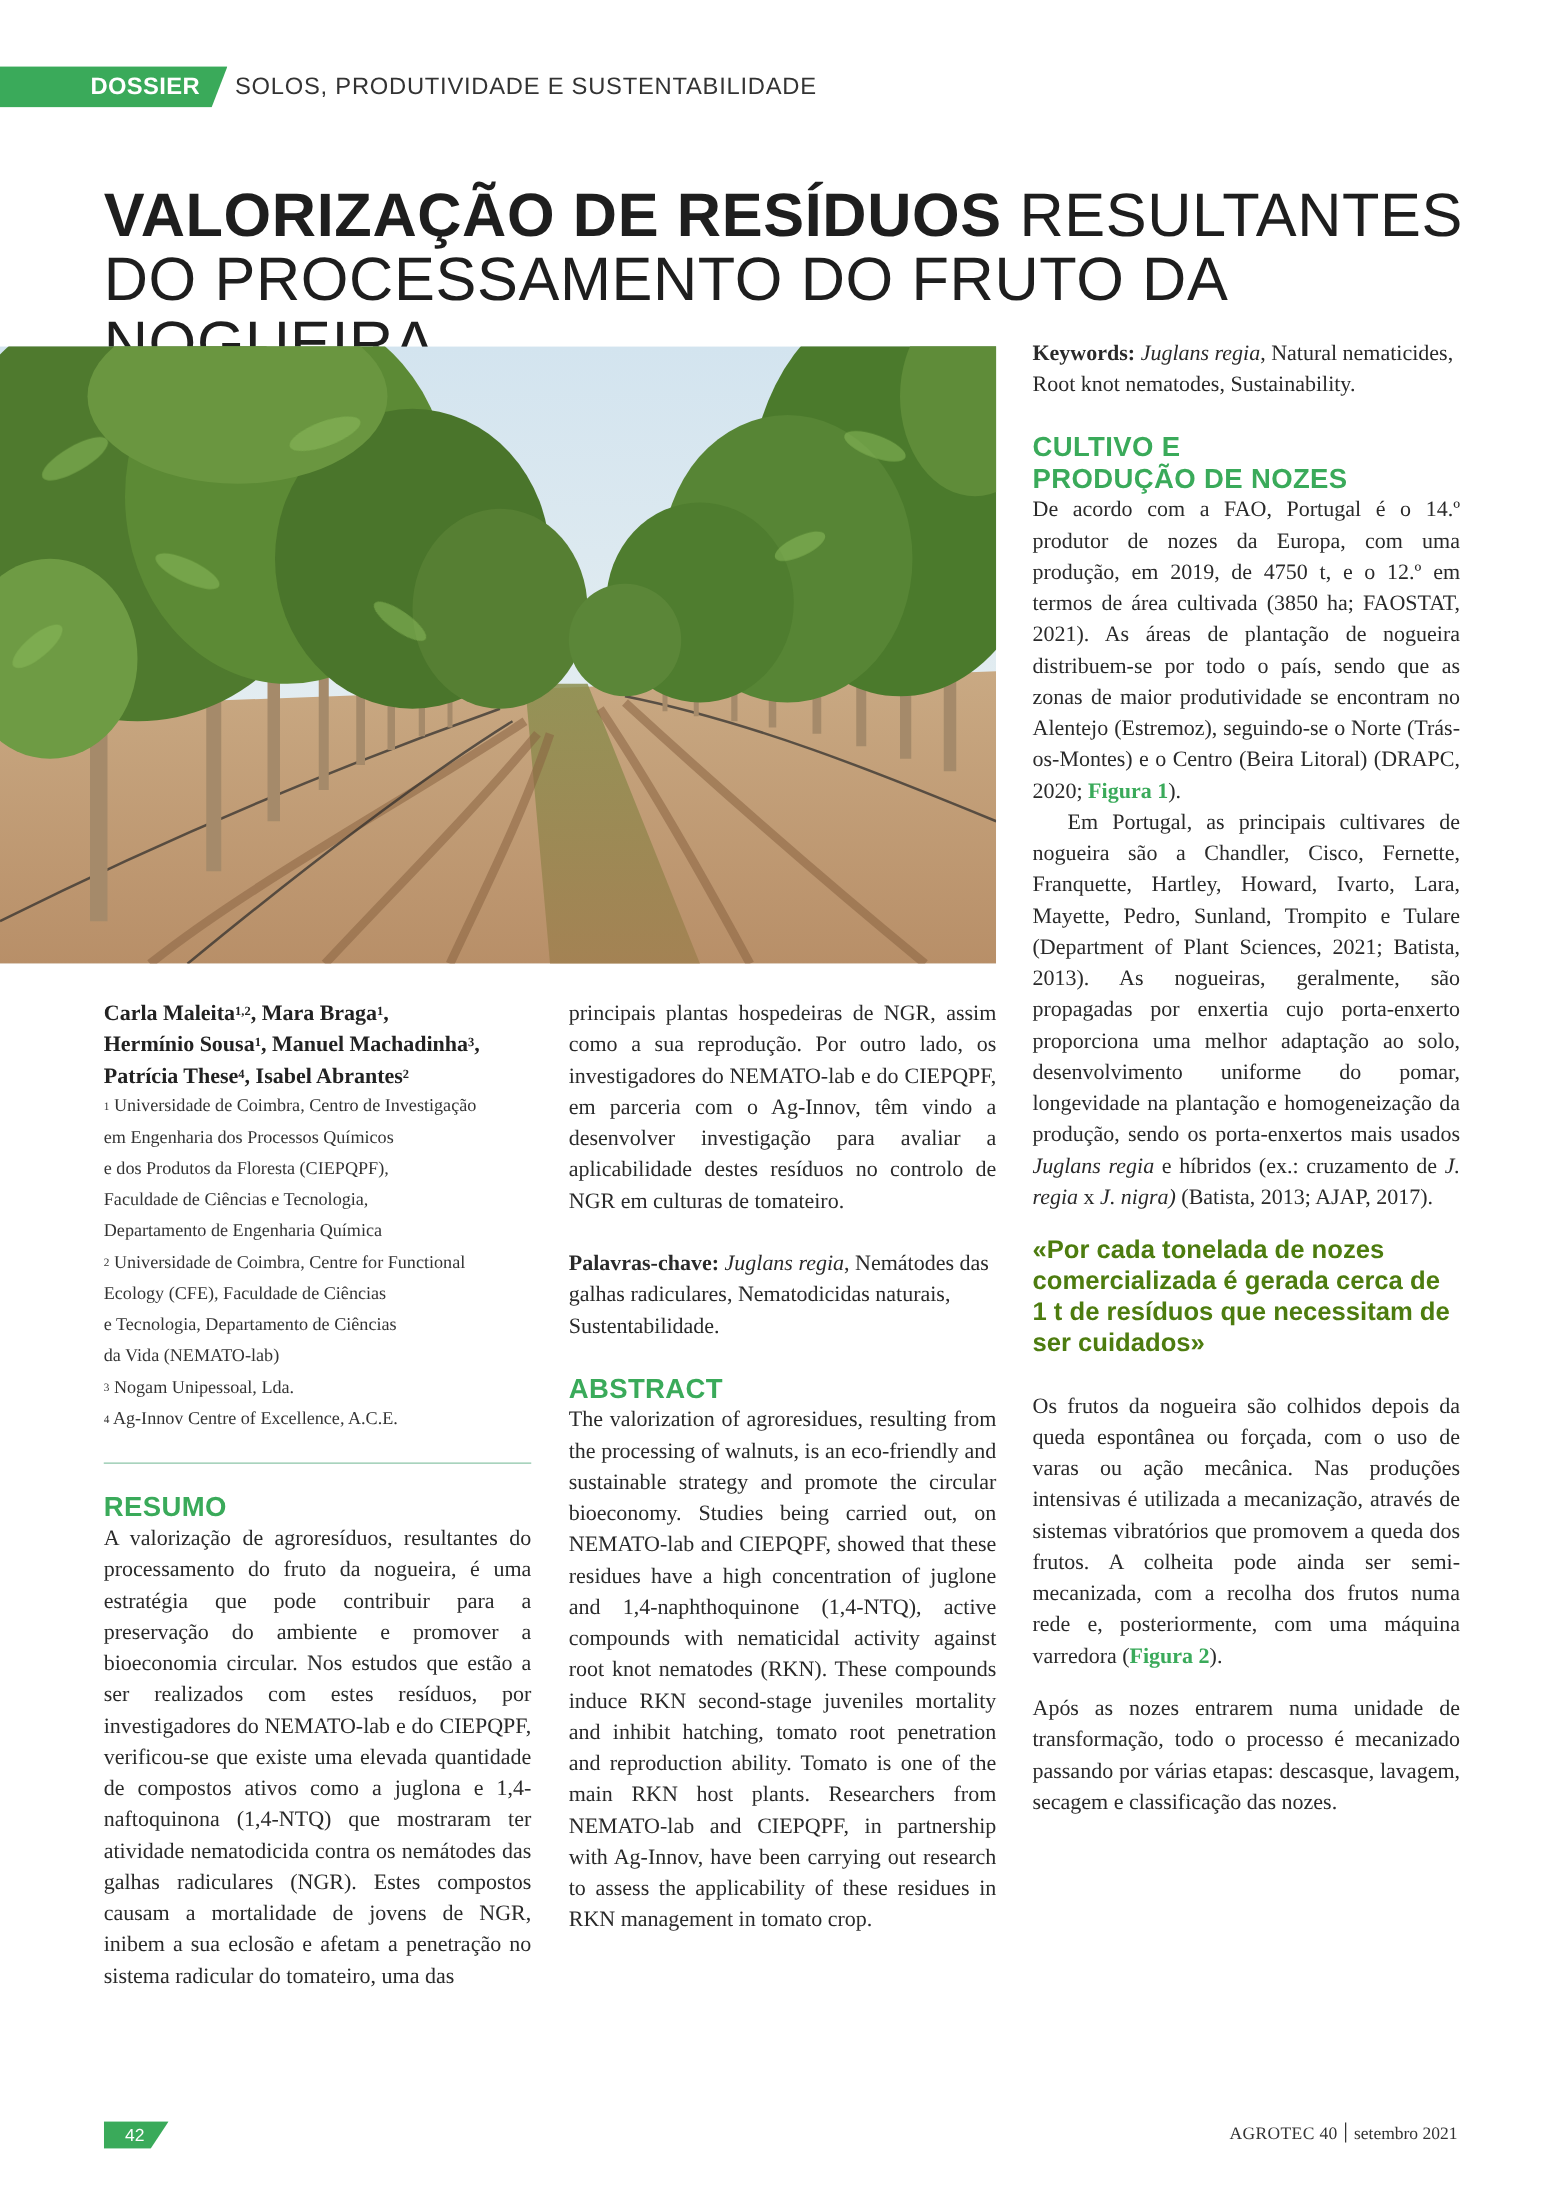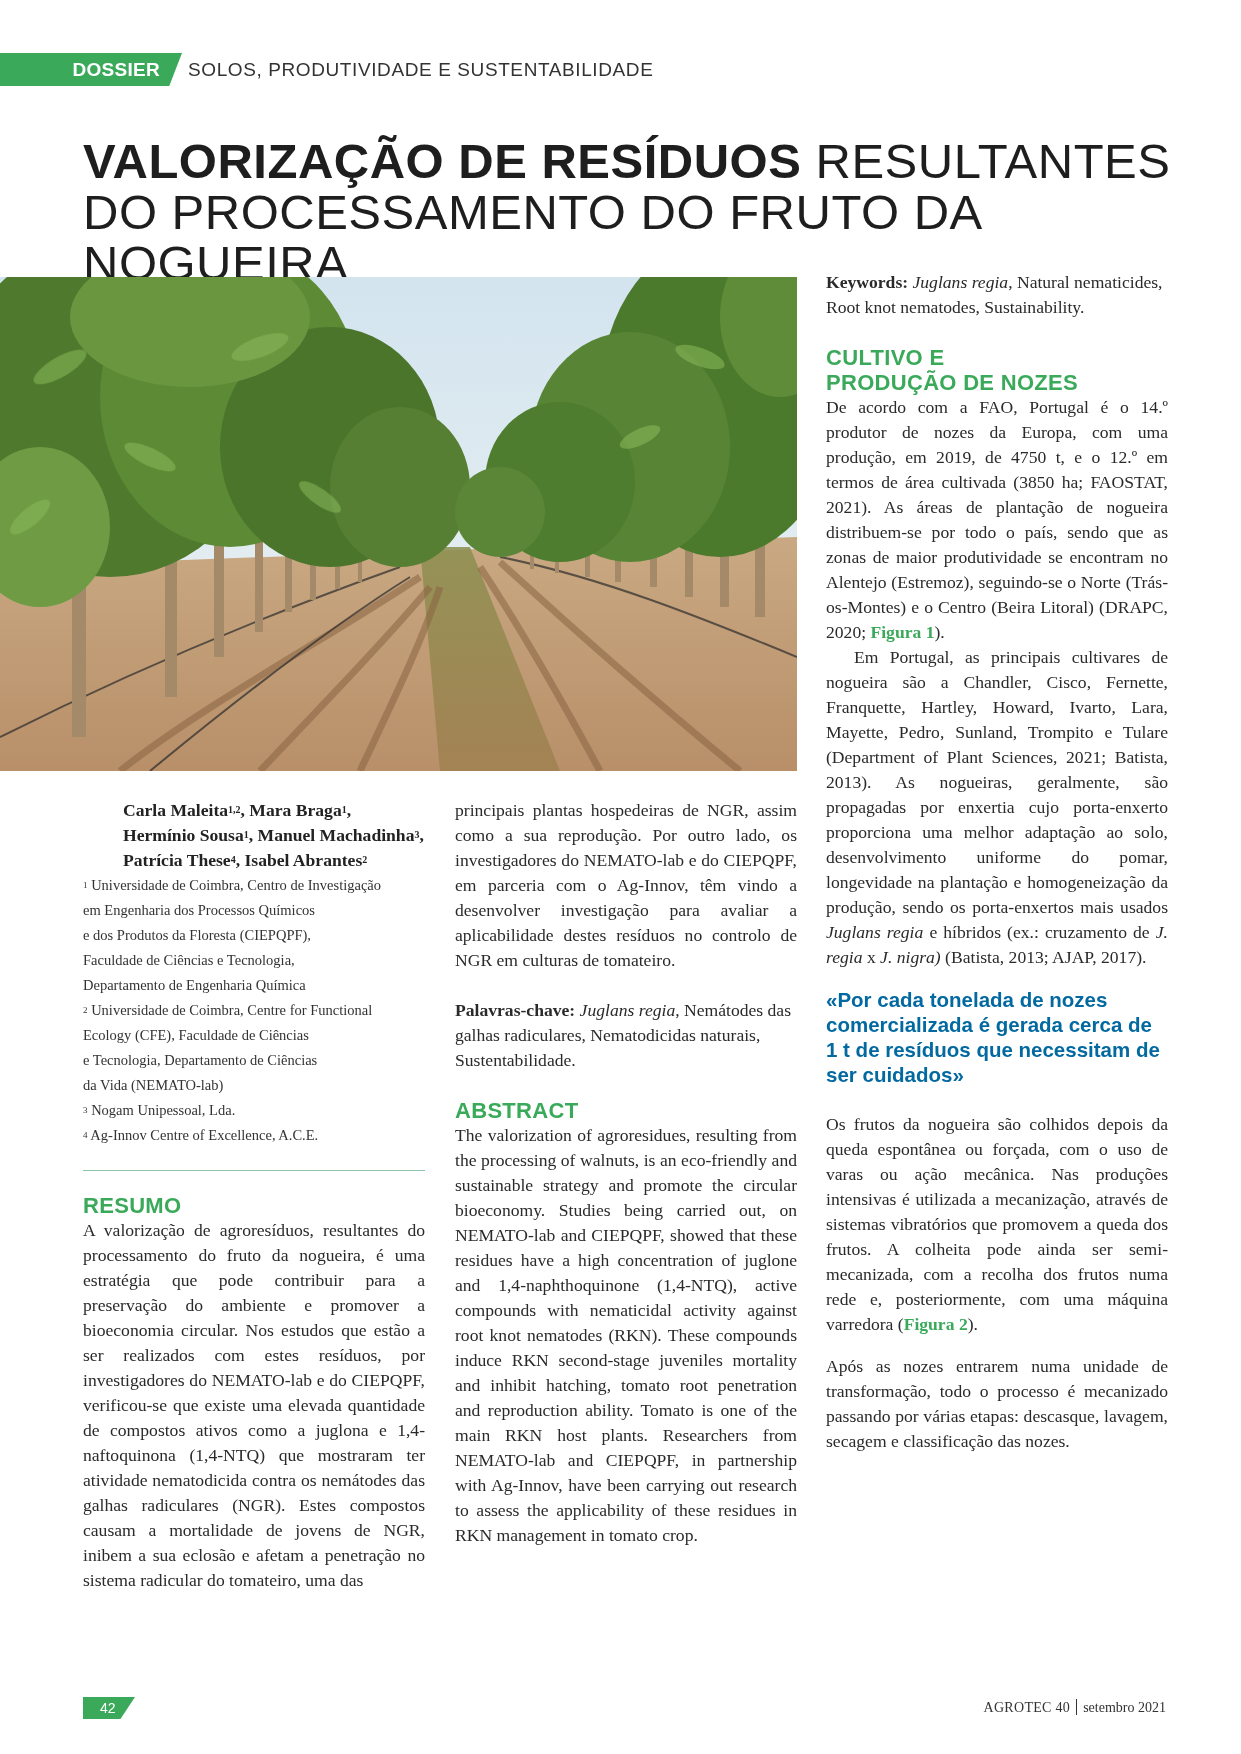--- a/index.html
+++ b/index.html
@@ -14,47 +14,47 @@
     color: #fff; font-family: "Liberation Sans", "DejaVu Sans", sans-serif;
     font-weight: bold; font-size: 19px; line-height: 33px; text-align: right; padding-right: 22px;
     letter-spacing: 0.3px;
   }
   .section-label {
     position: absolute; left: 188px; top: 0; height: 33px; line-height: 33px;
     font-family: "Liberation Sans", "DejaVu Sans", sans-serif; font-size: 19px; color: #333;
     letter-spacing: 0.6px;
   }
 
-  .title { position: absolute; left: 83px; top: 136px; width: 1100px;
+  .title { position: absolute; left: 83px; top: 148px; width: 1100px;
     font-family: "Liberation Sans", "DejaVu Sans", sans-serif; font-size: 49px; line-height: 51px; color: #1e1e1e;
     letter-spacing: 0.5px; }
   .title .bold { font-weight: bold; }
   .title .light { font-weight: normal; }
 
   .photo { position: absolute; left: 0; top: 277px; width: 797px; height: 494px; overflow: hidden; }
 
   .col { position: absolute; font-size: 17.6px; line-height: 25px; color: #2a2a2a; text-align: justify; }
   .col-1 { left: 83px; top: 798px; width: 342px; }
   .col-2 { left: 455px; top: 798px; width: 342px; }
   .col-3 { left: 826px; top: 270px; width: 342px; }
 
-  .authors { font-weight: bold; font-size: 17.6px; line-height: 25px; text-align: left; color: #222; margin-left: 40px; }
+  .authors { font-weight: bold; font-size: 17.6px; line-height: 25px; text-align: left; color: #222; }
   .authors sup { font-size: 10px; vertical-align: top; position: relative; top: -1px; }
   .affil { font-size: 14.5px; line-height: 25px; text-align: left; color: #333; }
   .affil sup { font-size: 9px; vertical-align: top; }
   .divider { height: 1px; background: #8cc5a8; margin: 22px 0 22px 0; width: 342px; }
 
   .green-head { font-family: "Liberation Sans", "DejaVu Sans", sans-serif; font-weight: bold; color: #3aaa5a;
     font-size: 22px; line-height: 25px; letter-spacing: 0.3px; text-align: left; }
   .para { margin: 0; }
   .indent { text-indent: 28px; }
   .kw b { font-weight: bold; }
   .kw i, .para i { font-style: italic; }
   .fig-ref { color: #3aaa5a; font-weight: bold; }
-  .quote { font-family: "Liberation Sans", "DejaVu Sans", sans-serif; font-weight: bold; color: #0369a1;
+  .quote { font-family: "Liberation Sans", "DejaVu Sans", sans-serif; font-weight: bold; color: #4d7c0f;
     font-size: 20.5px; line-height: 25px; text-align: left; }
   .gap-l { height: 25px; }
   .gap-m { height: 17px; }
 
   .footer-page { position: absolute; left: 83px; top: 1697px; width: 52px; height: 22px;
     background: #3aaa5a; clip-path: polygon(0 0, 100% 0, 72% 100%, 0 100%);
     color: #fff; font-family: "Liberation Sans", "DejaVu Sans", sans-serif; font-size: 14px; line-height: 22px; padding-left: 17px; }
   .footer-mag { position: absolute; right: 75px; top: 1698px; font-size: 14px; color: #333; line-height: 20px; }
   .footer-mag .sep { display: inline-block; width: 1px; height: 16px; background: #333; margin: 0 6px; vertical-align: -3px; }
   .footer-mag .mag { font-weight: normal; letter-spacing: 0.3px; text-align: right; }

